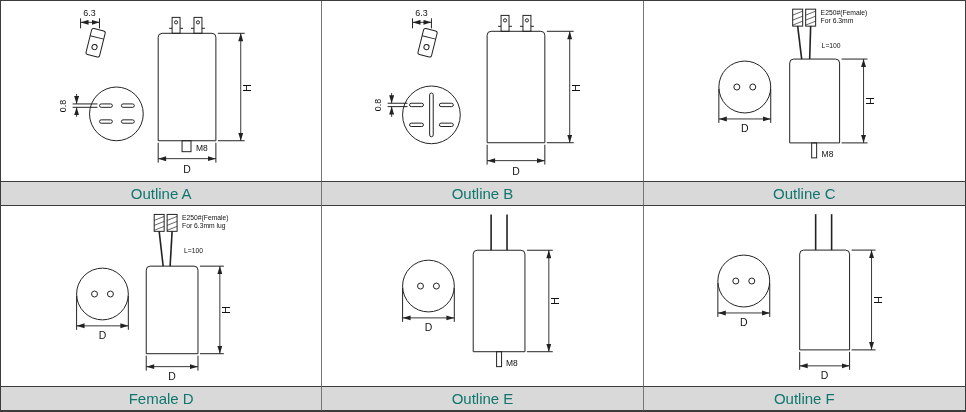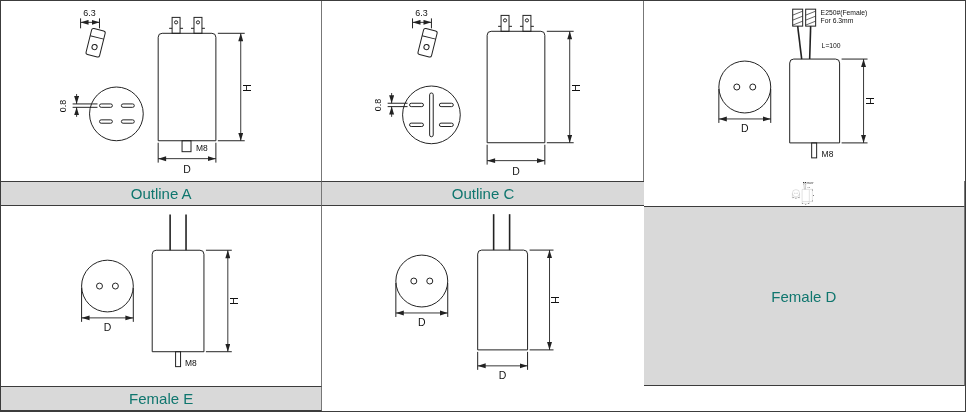--- a/index.html
+++ b/index.html
@@ -211,20 +211,23 @@
         <line x1="198" y1="142" x2="224" y2="142" class="ln"></line>
         <line x1="220" y1="58" x2="220" y2="142" class="dm" marker-start="url(#as)" marker-end="url(#ae)"></line>
         <text x="230" y="100" class="t10 mid" transform="rotate(-90 230 100)">H</text>
       </g>
     </svg>
   </div>
 
   <div class="label-bar">
     <span>Outline A</span>
   </div>
+  <div class="label-bar">
+    <span>Outline B</span>
+  </div>
   <div class="label-bar last">
     <span>Outline C</span>
   </div>
 
   <div class="cell">
     <svg viewBox="0 0 322 180" preserveAspectRatio="xMidYMid meet">
       <g>
         <rect x="154" y="8" width="10" height="17" class="ln"></rect>
         <rect x="167" y="8" width="10" height="17" class="ln"></rect>
         <line x1="154" y1="14" x2="164" y2="10" class="hx"></line>
@@ -335,16 +338,19 @@
         <line x1="156" y1="160" x2="206" y2="160" class="dm" marker-start="url(#as)" marker-end="url(#ae)"></line>
         <text x="181" y="173" class="t10 mid">D</text>
       </g>
     </svg>
   </div>
 
   <div class="label-bar">
     <span>Female D</span>
   </div>
   <div class="label-bar">
-    <span>Female E</span>
+    <span>Outline E</span>
+  </div>
+  <div class="label-bar last">
+    <span>Outline F</span>
   </div>
 
 </div>
 
 </body></html>

